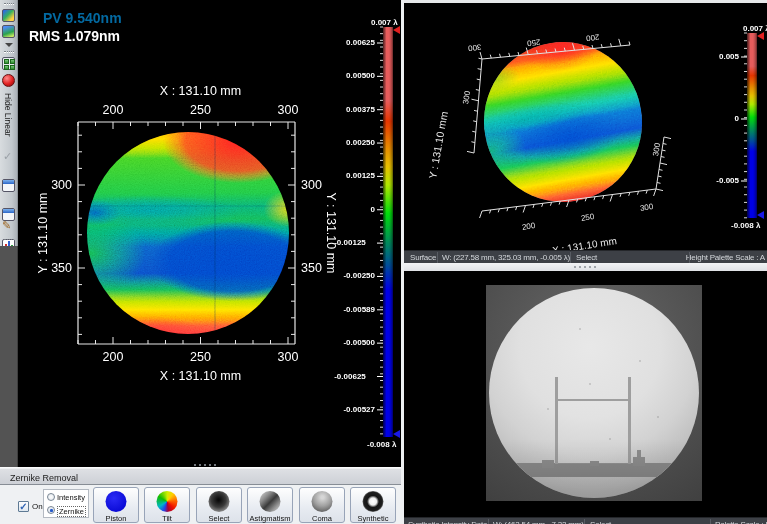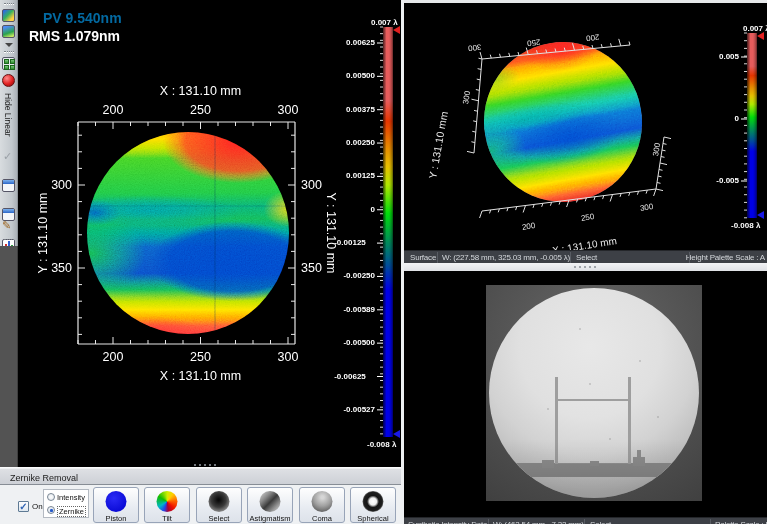--- a/index.html
+++ b/index.html
@@ -531,17 +531,17 @@
       <div class="abs zbtn" style="left: 247px;">
         <div class="circ c-astigmatism"></div>
         <div class="lbl">Astigmatism</div>
       </div>
       <div class="abs zbtn" style="left: 299px;">
         <div class="circ c-coma"></div>
         <div class="lbl">Coma</div>
       </div>
       <div class="abs zbtn" style="left: 350px;">
         <div class="circ c-spherical"></div>
-        <div class="lbl">Spherical</div>
+        <div class="lbl">Synthetic</div>
       </div>
     </div>
 
 </div>
 
 </body></html>

